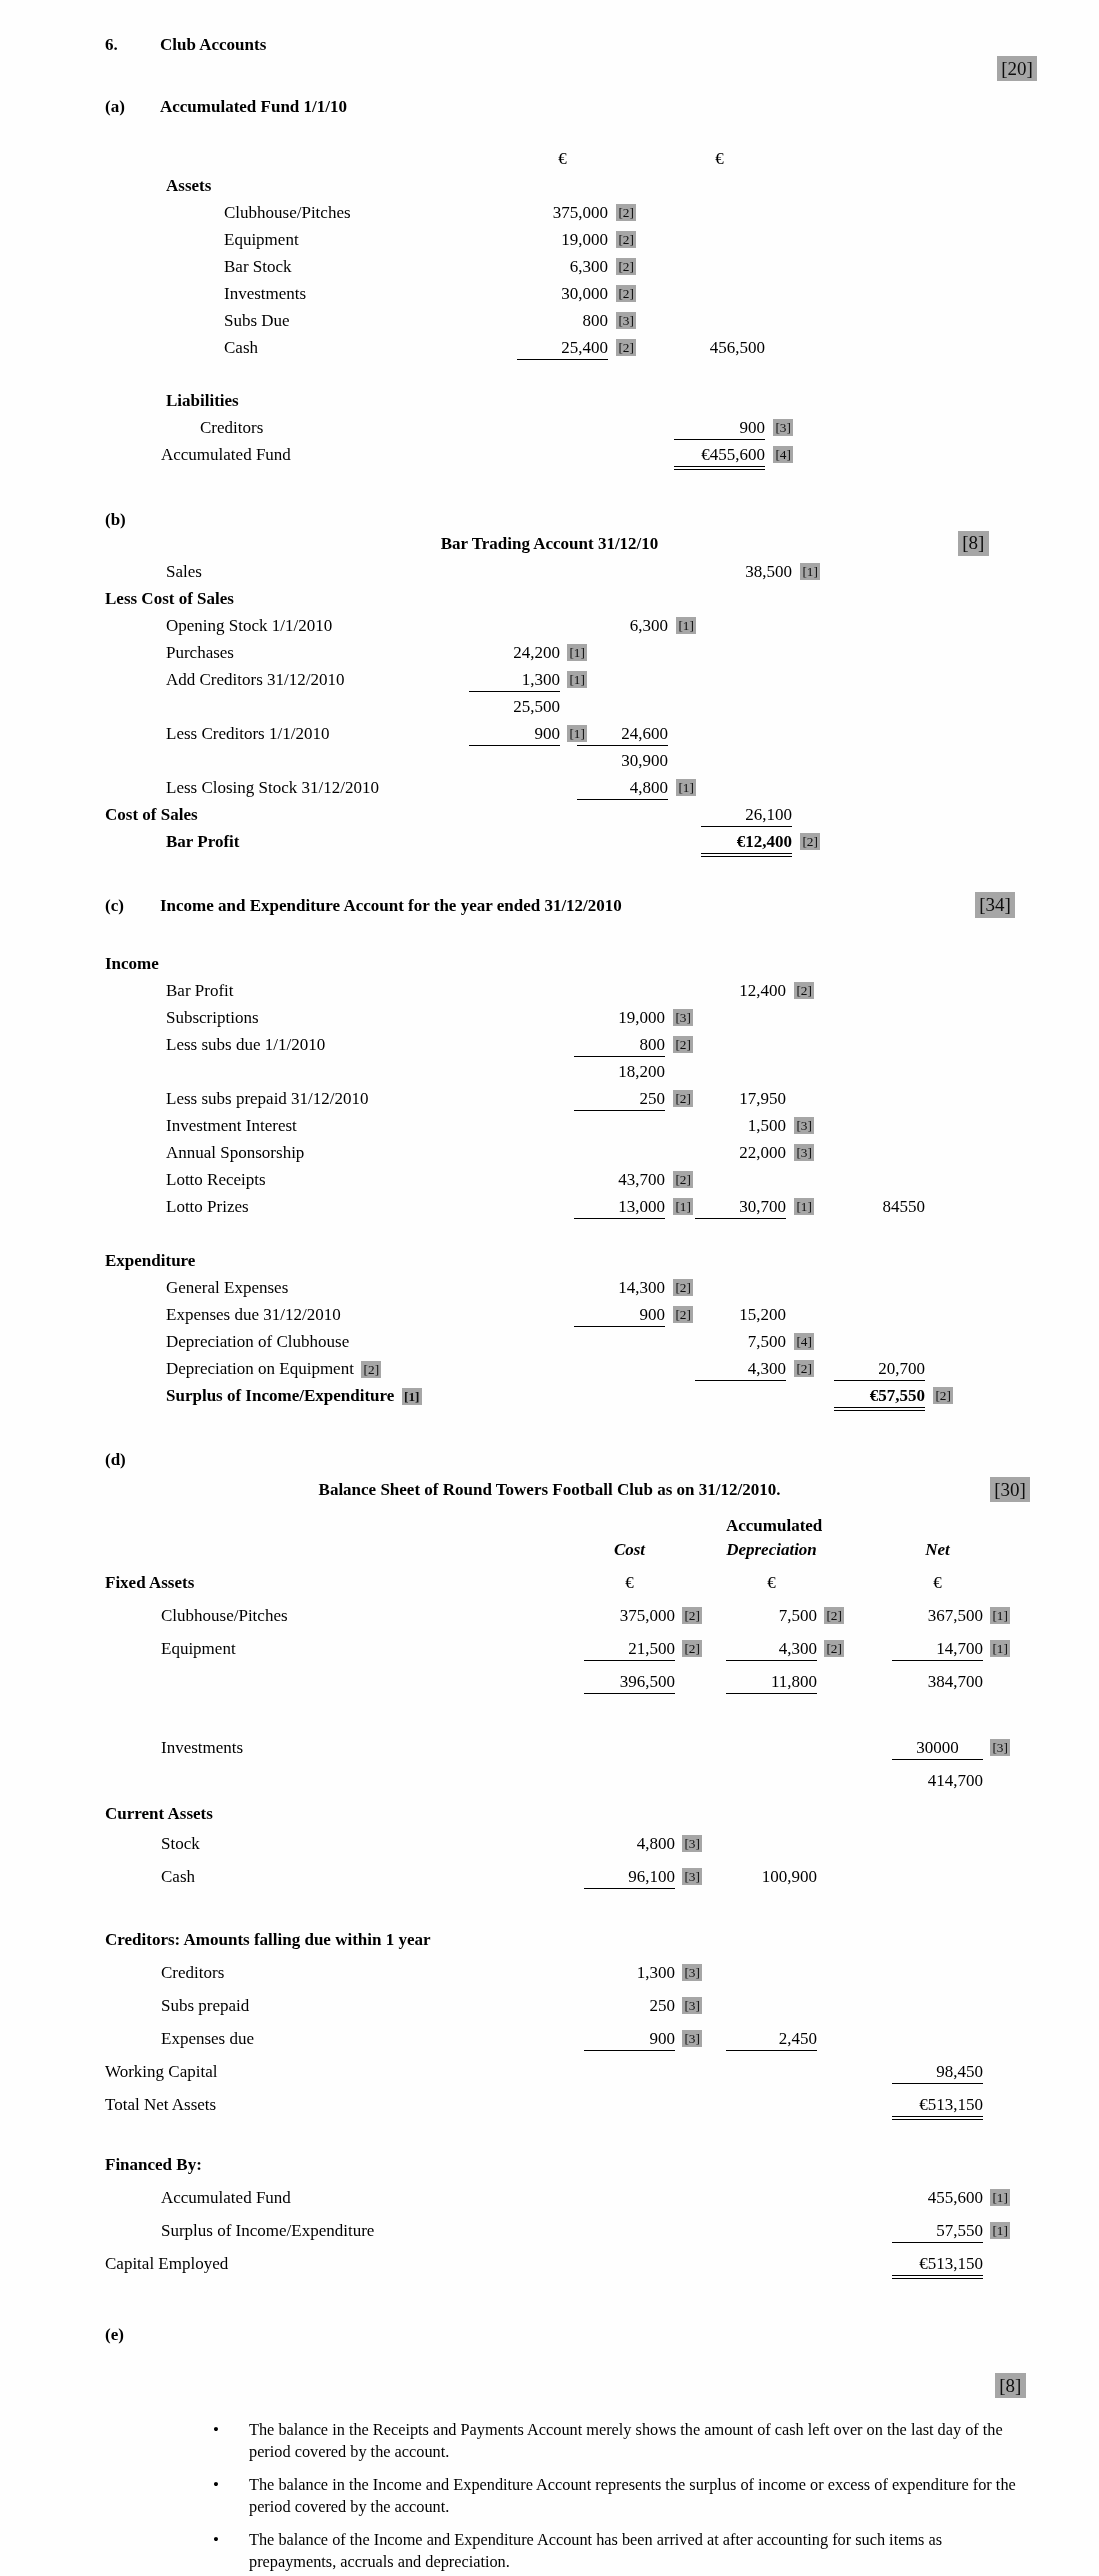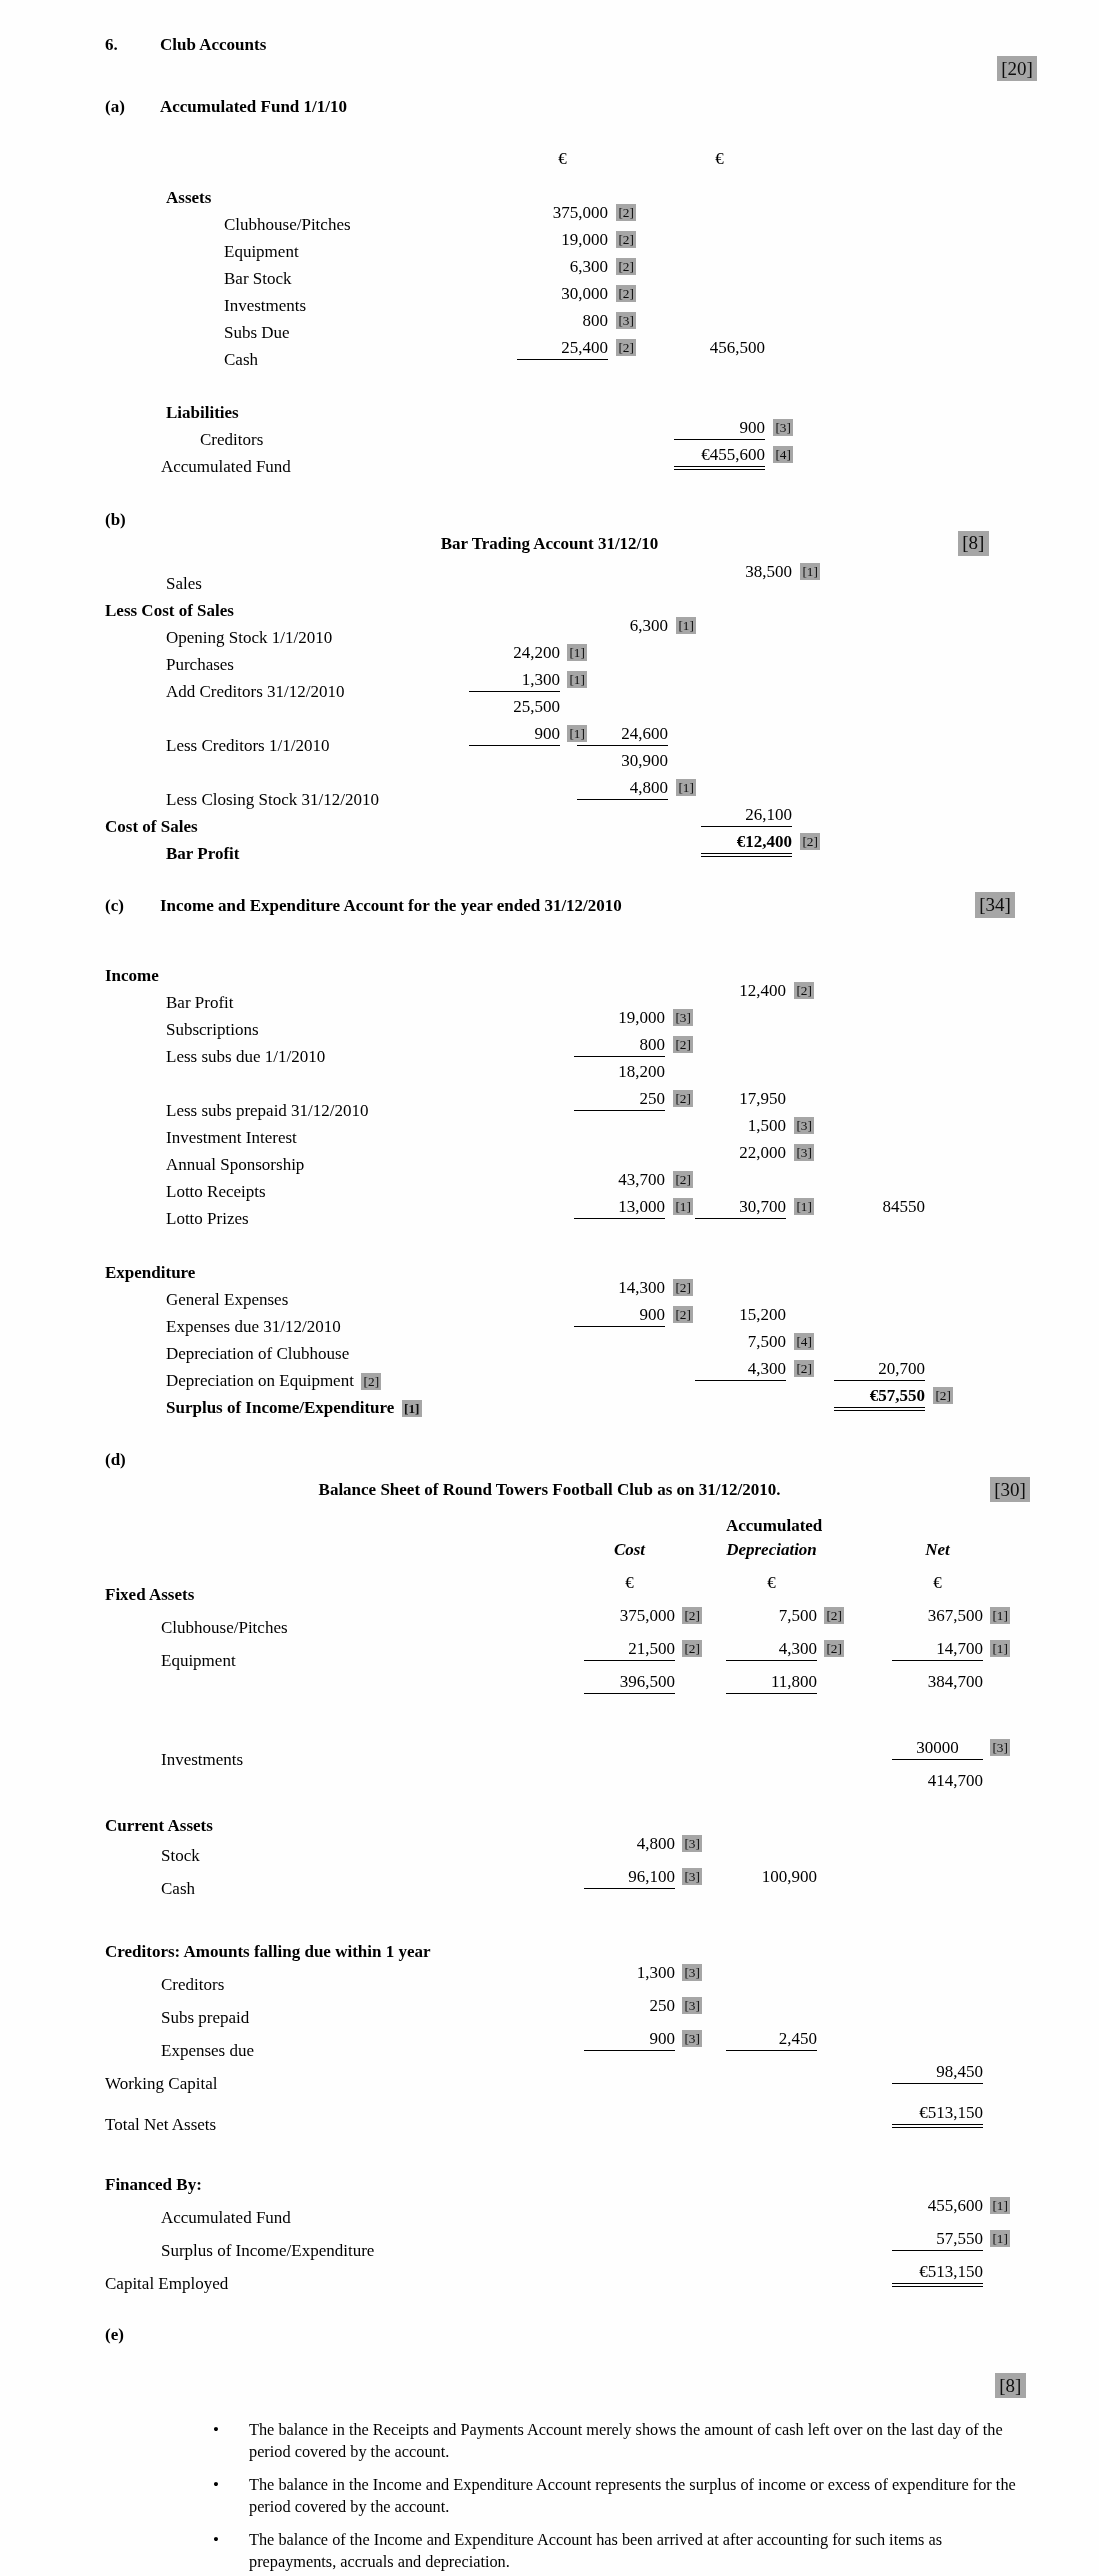--- a/index.html
+++ b/index.html
@@ -12,21 +12,21 @@
   .b { font-weight:bold; }
   .qheader { position:absolute; top:35px; left:0; width:100%; height:24px; }
   .qnum { position:absolute; left:105px; font-weight:bold; }
   .qtitle { position:absolute; left:160px; font-weight:bold; }
   .sec { position:absolute; left:0; width:100%; }
   .tag { position:absolute; left:105px; top:0; font-weight:bold; }
   .sec-title.inline { position:absolute; left:160px; top:0; font-weight:bold; white-space:nowrap; }
   .sec-title.center { position:absolute; left:0; top:0; width:100%; text-align:center; font-weight:bold; }
   .rows { position:absolute; left:0; width:100%; }
   .row { position:relative; width:100%; }
-  .lab { position:absolute; top:12px; line-height:22px; white-space:nowrap; display:inline-flex; align-items:baseline; }
+  .lab { position:absolute; top:0; line-height:22px; white-space:nowrap; display:inline-flex; align-items:baseline; }
   .lab.bold { font-weight:bold; }
   .num { position:absolute; top:0; width:91px; line-height:22px; text-align:right; }
   .num.ctr { text-align:center; }
   .u1 { border-bottom:1.2px solid #000; }
   .u2 { border-bottom:1.2px solid #000; }
   .u2::after { content:""; position:absolute; left:0; right:0; bottom:-4.2px; height:1.2px; background:#000; }
   .mark {
     position:absolute; top:1.8px; background:var(--mark-bg,#a6a6a6); color:#0d0d0d;
     font-size:13.3px; line-height:1.15; padding:1.2px 2.4px; white-space:nowrap;
   }
@@ -432,21 +432,21 @@
           <span class="num u1" style="left: 584px;">900</span>
           <span class="mark" style="left: 682px;">[3]</span>
           <span class="num u1" style="left: 726px;">2,450</span>
         </div>
         <div class="row" style="height: 33px; padding-left: 28px;">
           <span class="lab" style="left: 105px;">
             <span>Working Capital</span>
           </span>
           <span class="num u1" style="left: 892px;">98,450</span>
         </div>
-        <div class="row" style="height: 33px; margin-top: 8px;">
+        <div class="row" style="height: 33px;">
           <span class="lab" style="left: 105px;">
             <span>Total Net Assets</span>
           </span>
           <span class="num u2" style="left: 892px;">€513,150</span>
         </div>
         <div class="row gap" style="height: 27px;"></div>
         <div class="row" style="height: 33px;">
           <span class="lab bold" style="left: 105px;">
             <span>Financed By:</span>
           </span>

